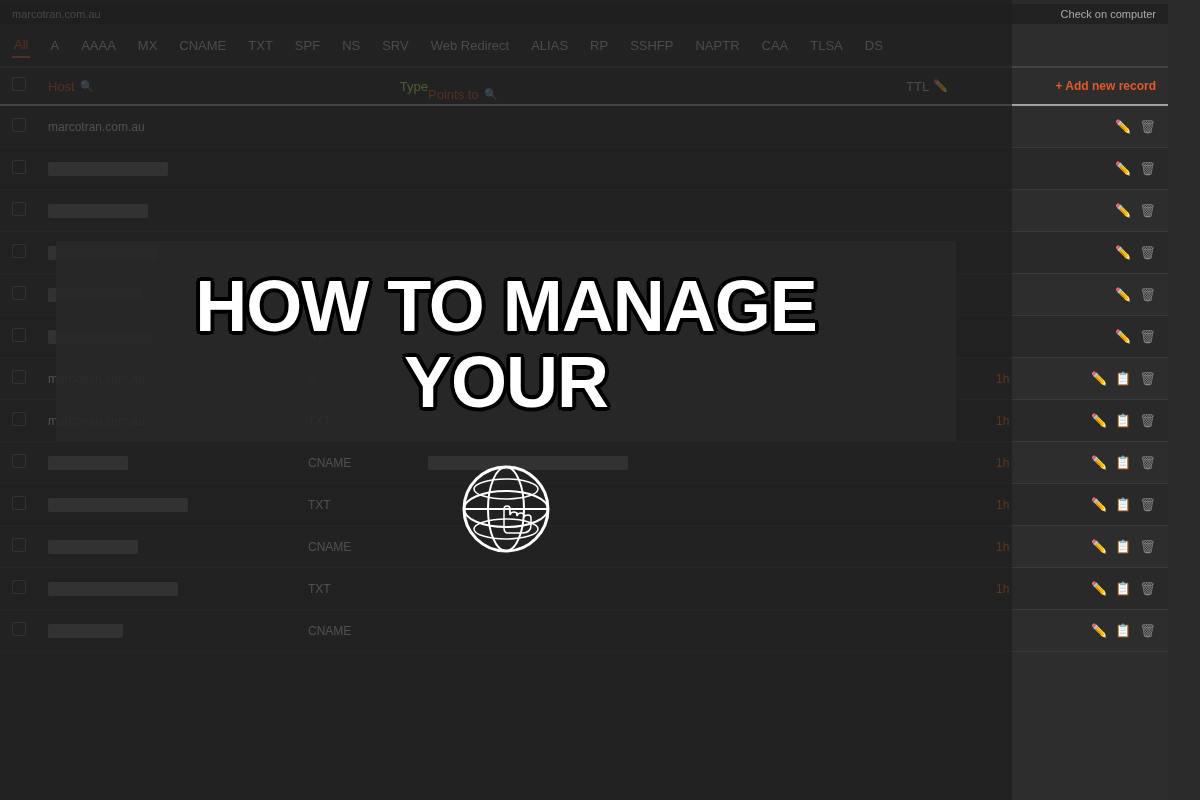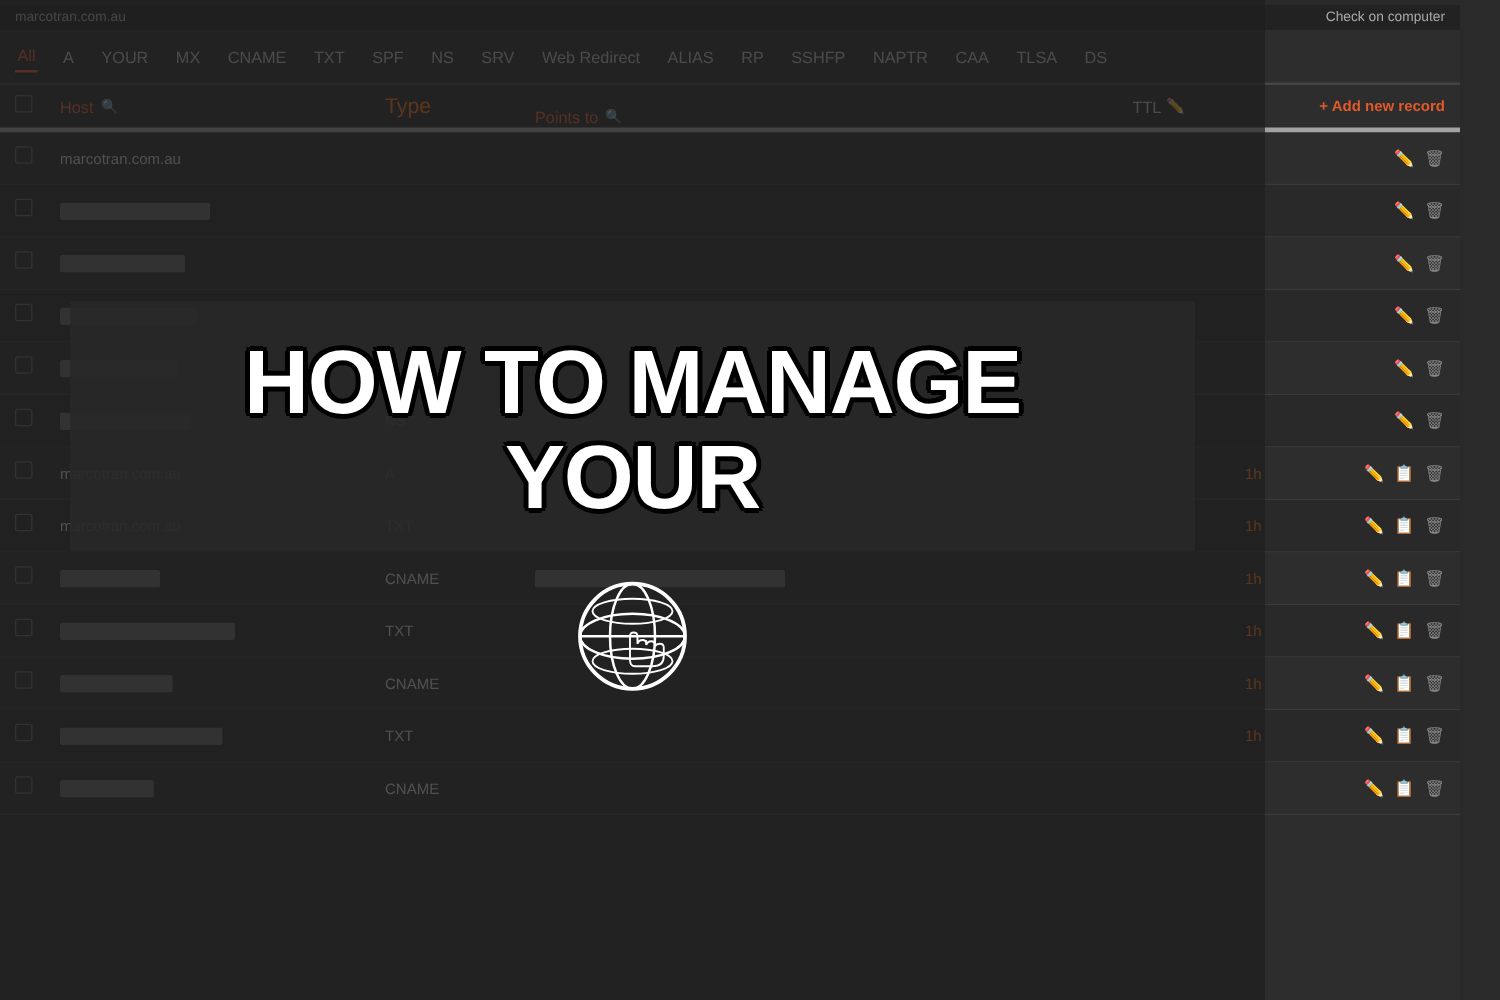--- a/index.html
+++ b/index.html
@@ -62,21 +62,21 @@
       color: #e05a2b;
       border-bottom: 2px solid #e05a2b;
     }
 
     
     .col-header {
       position: absolute;
       top: 64px; left: 0; right: 0;
       height: 38px;
       background: #2d2d2d;
-      border-bottom: 4px solid #a3a3a3;
+      border-bottom: 2px solid #a3a3a3;
       display: flex;
       align-items: center;
       padding: 0 12px;
       gap: 0;
     }
 
     .col-checkbox {
       width: 36px;
     }
 
@@ -84,22 +84,23 @@
       width: 260px;
       color: #e05a2b;
       font-size: 13px;
       display: flex;
       align-items: center;
       gap: 6px;
     }
 
     .col-type {
       width: 120px;
-      color: #f97316;
-      font-size: 17px;
+      color: #bef264;
+      font-size: 13px;
+      text-align: right;
     }
 
     .col-points {
       flex: 1;
       color: #e05a2b;
       font-size: 13px;
       display: flex;
       align-items: center;
       gap: 6px;
       margin-top: 17px;
@@ -282,21 +283,21 @@
 <div class="dns-bg">
 
   <div class="top-bar">
     <span class="top-bar-text">marcotran.com.au</span>
     <span class="top-bar-text">Check on computer</span>
   </div>
 
   <div class="tab-row">
     <span class="tab-item active">All</span>
     <span class="tab-item">A</span>
-    <span class="tab-item">YOUR</span>
+    <span class="tab-item">AAAA</span>
     <span class="tab-item">MX</span>
     <span class="tab-item">CNAME</span>
     <span class="tab-item">TXT</span>
     <span class="tab-item">SPF</span>
     <span class="tab-item">NS</span>
     <span class="tab-item">SRV</span>
     <span class="tab-item">Web Redirect</span>
     <span class="tab-item">ALIAS</span>
     <span class="tab-item">RP</span>
     <span class="tab-item">SSHFP</span>

